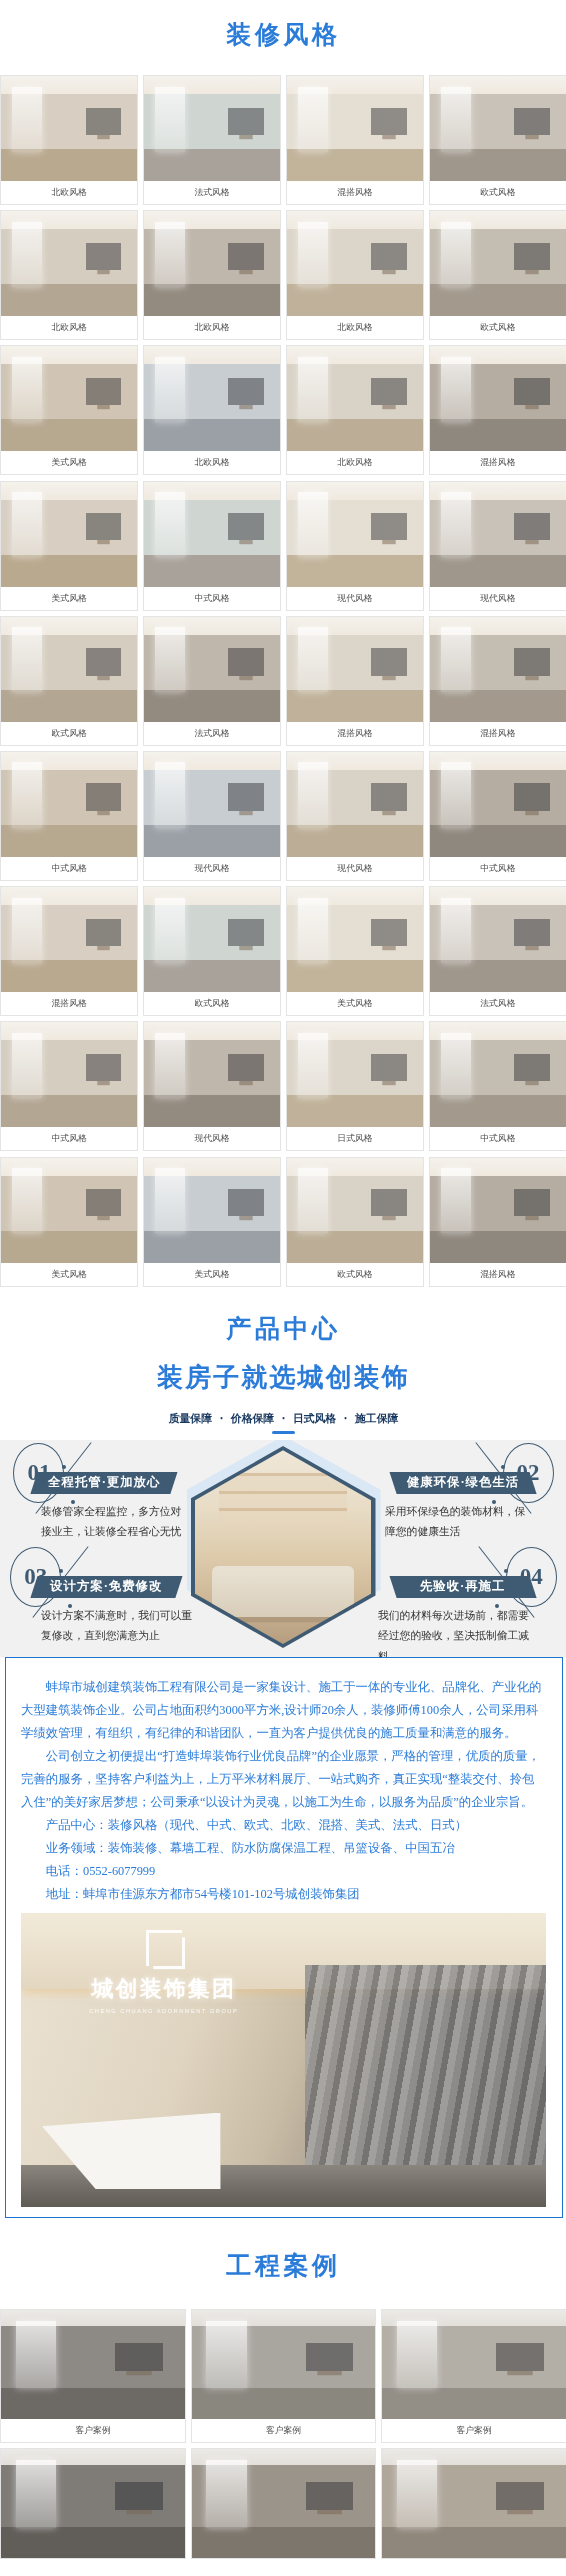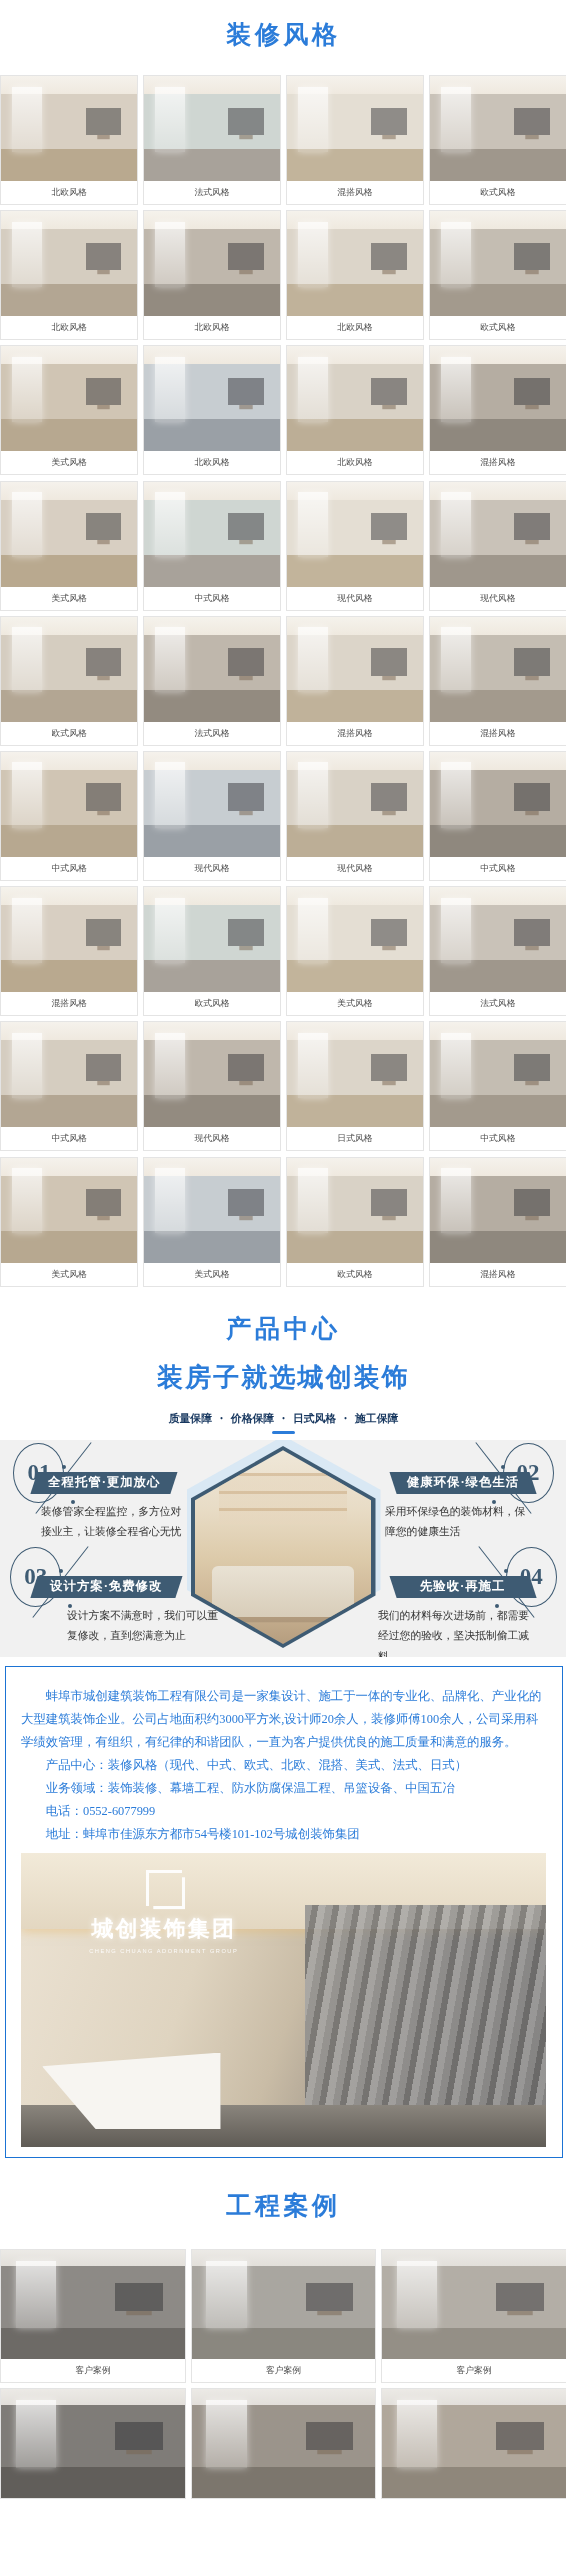--- a/index.html
+++ b/index.html
@@ -78,21 +78,21 @@
   .skl > span{transform:skewX(18deg);}
   .skr > span{transform:skewX(-18deg);}
   .adv-desc{
     position:absolute;color:#333333;font-size:10.8px;line-height:20.6px;
     font-family:"Liberation Serif", serif;
   }
 
   
   .about-title{margin-top:23px;}
   .about-box{
-    width:558px;margin:9px auto 0 auto;box-sizing:border-box;
+    width:558px;margin:0 auto 0 auto;box-sizing:border-box;
     border:1.5px solid #1b73d4;padding:18.5px 15.5px 10.3px 15.5px;
   }
   .about-box p{
     margin:0;color:#2b7cd9;font-size:12.4px;line-height:23px;text-indent:2em;
     font-family:"Liberation Serif", serif;
   }
   .about-image{
     position:relative;margin-top:6.2px;height:294px;overflow:hidden;
     background:linear-gradient(110deg,#ece3d4 0%,#dfd4c0 34%,#c9bca6 52%,#958c82 72%,#5c5854 100%);
   }
@@ -315,36 +315,37 @@
     </div>
     <div class="adv-desc" style="right:33px;top:61px;width:149px;">采用环保绿色的装饰材料，保障您的健康生活</div>
 
     <div class="adv-circle" style="left:10.3px;top:107px;">03</div>
     <span class="adv-dot" style="left:59px;top:129px;"></span>
     <span class="adv-dot" style="left:68px;top:164px;"></span>
     <span class="adv-slash" style="left:60px;top:97px;transform:rotate(38deg);"></span>
     <div class="adv-banner skl" style="left:34px;top:136px;width:145px;">
       <span>设计方案·免费修改</span>
     </div>
-    <div class="adv-desc" style="left:41px;top:165px;width:161px;margin-left:26px;">设计方案不满意时，我们可以重复修改，直到您满意为止</div>
+    <div class="adv-desc" style="left:41px;top:165px;width:161px;">设计方案不满意时，我们可以重复修改，直到您满意为止</div>
 
     <div class="adv-circle" style="right:10.3px;top:107px;">04</div>
     <span class="adv-dot" style="right:59px;top:129px;"></span>
     <span class="adv-dot" style="right:68px;top:164px;"></span>
     <span class="adv-slash" style="right:60px;top:97px;transform:rotate(-38deg);"></span>
     <div class="adv-banner skr" style="right:34px;top:136px;width:140px;">
       <span>先验收·再施工</span>
     </div>
     <div class="adv-desc" style="right:34px;top:165px;width:155px;">我们的材料每次进场前，都需要经过您的验收，坚决抵制偷工减料</div>
   </div>
 </div>
 
 <div>
   <div class="about-box">
     <p>蚌埠市城创建筑装饰工程有限公司是一家集设计、施工于一体的专业化、品牌化、产业化的大型建筑装饰企业。公司占地面积约3000平方米,设计师20余人，装修师傅100余人，公司采用科学绩效管理，有组织，有纪律的和谐团队，一直为客户提供优良的施工质量和满意的服务。</p>
+    <p>公司创立之初便提出“打造蚌埠装饰行业优良品牌”的企业愿景，严格的管理，优质的质量，完善的服务，坚持客户利益为上，上万平米材料展厅、一站式购齐，真正实现“整装交付、拎包入住”的美好家居梦想；公司秉承“以设计为灵魂，以施工为生命，以服务为品质”的企业宗旨。</p>
     <p>产品中心：装修风格（现代、中式、欧式、北欧、混搭、美式、法式、日式）</p>
     <p>业务领域：装饰装修、幕墙工程、防水防腐保温工程、吊篮设备、中国五冶</p>
     <p>电话：0552-6077999</p>
     <p>地址：蚌埠市佳源东方都市54号楼101-102号城创装饰集团</p>
 
     <div class="about-image">
       <div class="ceiling"></div>
       <div class="marble"></div>
       <div class="floor"></div>
       <div class="desk"></div>

